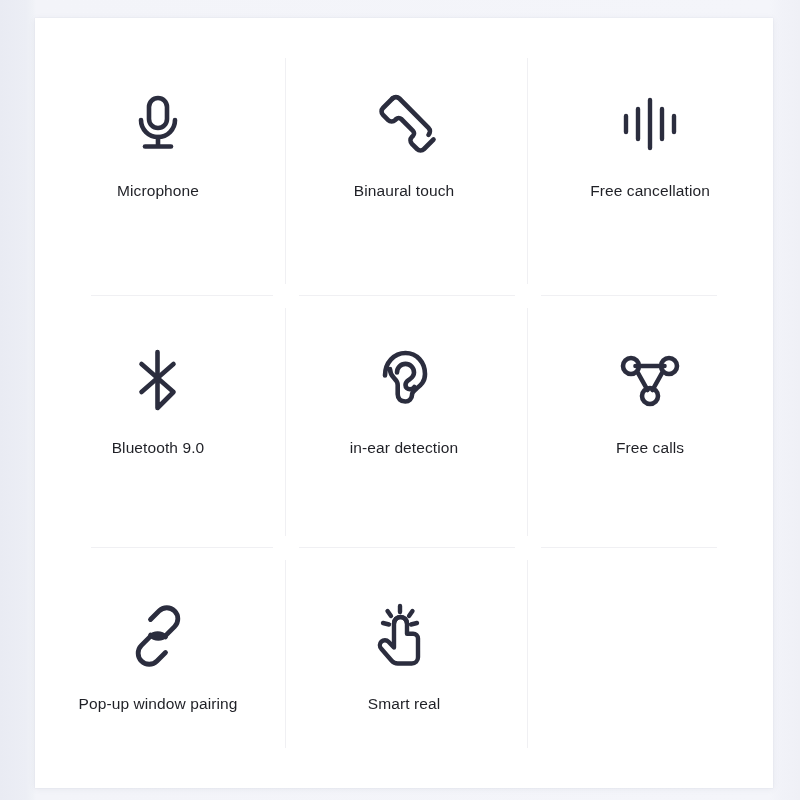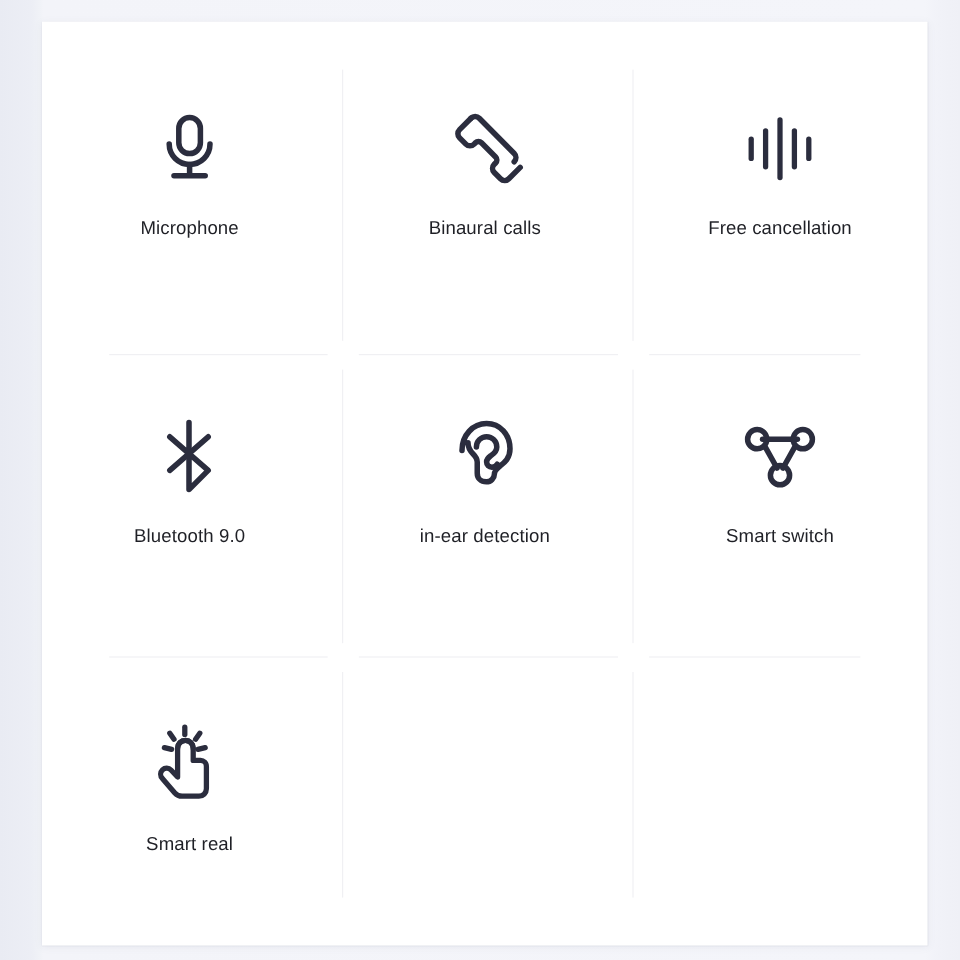--- a/index.html
+++ b/index.html
@@ -125,21 +125,21 @@
     </div>
 
     <div class="feature-cell">
       <div class="feature-icon">
         <svg width="64" height="64" viewBox="0 0 64 64" fill="none" stroke="currentColor" stroke-width="4.6" stroke-linecap="round" stroke-linejoin="round">
           <path d="M20.5 7.5 11 17c-1.9 1.9-1.9 5 0 6.9l5.2 5.2c1.9 1.9 5 1.9 6.9 0l1.1-1.1c1.4-1.4 3.6-1.4 5 0l11.8 11.8c1.4 1.4 1.4 3.6 0 5l-1.1 1.1c-1.9 1.9-1.9 5 0 6.9l5.2 5.2c1.9 1.9 5 1.9 6.9 0l9.5-9.5"></path>
           <path d="M20.5 7.5c-1.9-1.9-5-1.9-6.9 0" opacity="0"></path>
           <path d="M20.5 7.5c1.9-1.9 5-1.9 6.9 0L56.5 36.9c1.9 1.9 1.9 5 0 6.9"></path>
         </svg>
       </div>
-      <div class="feature-label">Binaural calls</div>
+      <div class="feature-label">Binaural touch</div>
     </div>
 
     <div class="feature-cell">
       <div class="feature-icon">
         <svg width="64" height="64" viewBox="0 0 64 64" fill="none" stroke="currentColor" stroke-width="4.4" stroke-linecap="round">
           <line x1="8" y1="25" x2="8" y2="41"></line>
           <line x1="20" y1="18" x2="20" y2="48"></line>
           <line x1="32" y1="9" x2="32" y2="57"></line>
           <line x1="44" y1="18" x2="44" y2="48"></line>
           <line x1="56" y1="25" x2="56" y2="41"></line>
@@ -173,23 +173,32 @@
       <div class="feature-icon">
         <svg width="64" height="64" viewBox="0 0 64 64" fill="none" stroke="currentColor" stroke-width="4.6" stroke-linecap="round" stroke-linejoin="round">
           <line x1="17.5" y1="18" x2="46.5" y2="18"></line>
           <line x1="20" y1="25" x2="29.5" y2="42"></line>
           <line x1="44" y1="25" x2="34.5" y2="42"></line>
           <circle cx="13" cy="18" r="8"></circle>
           <circle cx="51" cy="18" r="8"></circle>
           <circle cx="32" cy="48" r="8"></circle>
         </svg>
       </div>
-      <div class="feature-label">Smart switch</div>
-    </div>
-
+      <div class="feature-label">Free calls</div>
+    </div>
+
+    <div class="feature-cell">
+      <div class="feature-icon">
+        <svg width="64" height="64" viewBox="0 0 64 64" fill="none" stroke="currentColor" stroke-width="4.8" stroke-linecap="round" stroke-linejoin="round">
+          <path d="M24.5 15.5 33 7a11 11 0 0 1 15.6 15.6l-8.5 8.5a11 11 0 0 1-15.6 0"></path>
+          <path d="M39.5 48.5 31 57a11 11 0 0 1-15.6-15.6l8.5-8.5a11 11 0 0 1 15.6 0"></path>
+        </svg>
+      </div>
+      <div class="feature-label">Pop-up window pairing</div>
+    </div>
 
     <div class="feature-cell">
       <div class="feature-icon">
         <svg width="64" height="64" viewBox="0 0 64 64" fill="none" stroke="currentColor" stroke-width="4.4" stroke-linecap="round" stroke-linejoin="round">
           <line x1="28" y1="2" x2="28" y2="8"></line>
           <line x1="15.5" y1="7" x2="19" y2="12"></line>
           <line x1="40.5" y1="7" x2="37" y2="12"></line>
           <line x1="11" y1="19" x2="17" y2="20.5"></line>
           <line x1="45" y1="19" x2="39" y2="20.5"></line>
           <path d="M22 19.5a6.5 6.5 0 0 1 13 0"></path>

